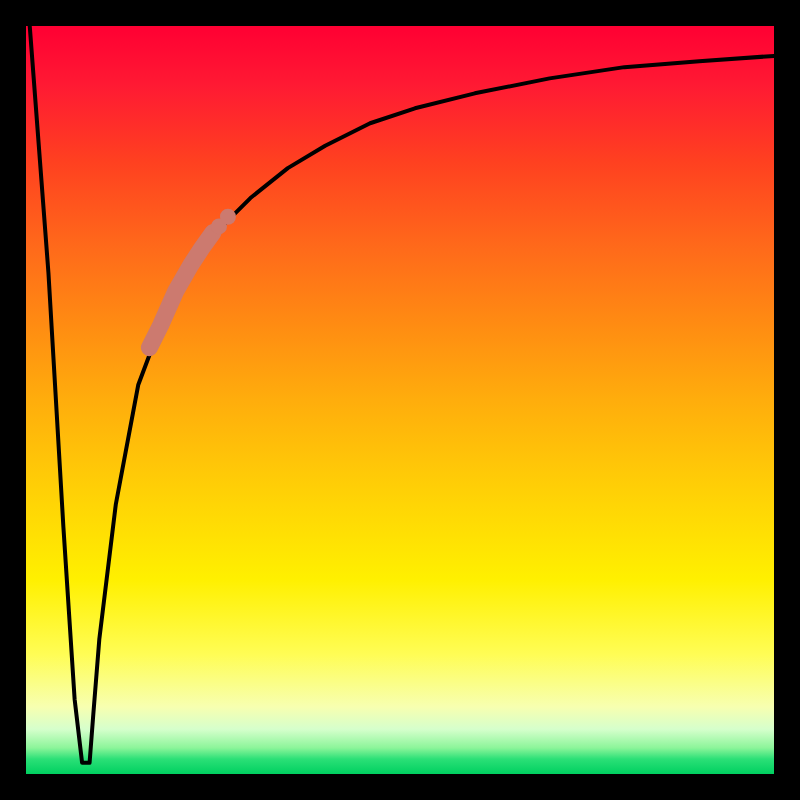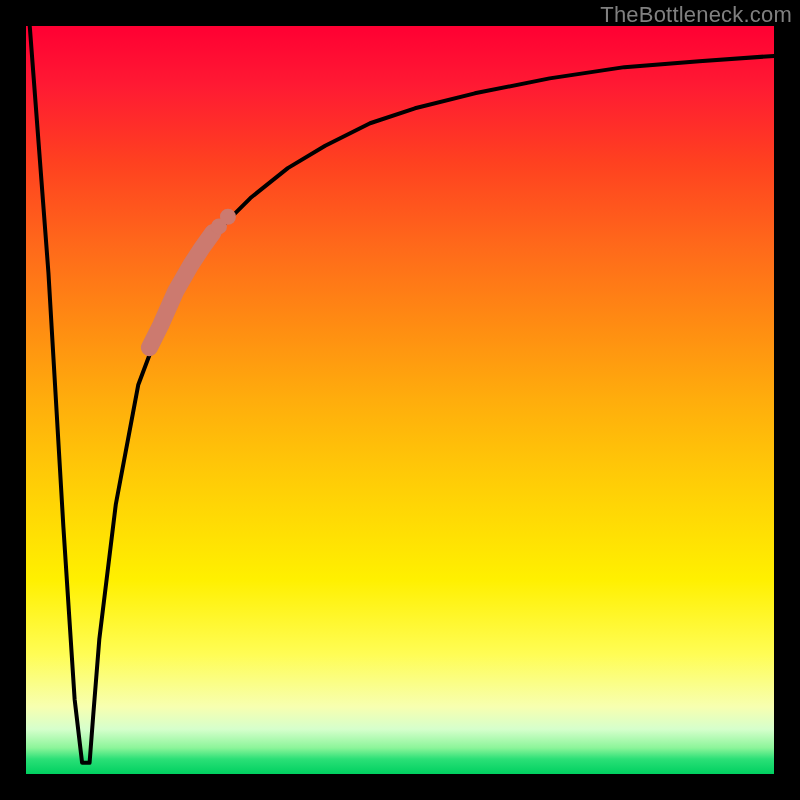--- a/index.html
+++ b/index.html
@@ -59,21 +59,20 @@
     top: 26px;
     width: 748px;
     height: 748px;
     z-index: 2;
   }
 </style>
 </head>
 <body>
 
 <div class="frame">
-  <div class="watermark">TheBottleneck.com</div>
 
   <div class="plot-bg"></div>
 
   <svg class="curve" viewBox="0 0 748 748" preserveAspectRatio="none">
     <path fill="none" stroke="#000000" stroke-width="4" stroke-linejoin="round" stroke-linecap="round" id="curve-path" d="M3.74 0.00 L22.44 246.84 L37.40 501.16 L48.62 673.20 L56.10 736.78 L63.58 736.78 L67.32 688.16 L73.30 613.36 L89.76 478.72 L112.20 359.04 L134.64 299.20 L164.56 239.36 L194.48 201.96 L224.40 172.04 L261.80 142.12 L299.20 119.68 L344.08 97.24 L388.96 82.28 L448.80 67.32 L523.60 52.36 L598.40 41.14 L673.20 35.16 L748.00 29.92"></path>
     <g id="highlight-g">
         <path d="M123.42 321.64 L134.64 299.20 L149.60 265.54 L164.56 239.36 L175.78 222.16 L187.00 206.45" fill="none" stroke="#cc7a6f" stroke-width="17" stroke-linecap="round" stroke-linejoin="round"></path>
         <circle cx="192.98" cy="200.46" r="8" fill="#cc7a6f"></circle>
         <circle cx="201.96" cy="190.74" r="8" fill="#cc7a6f"></circle>
       </g>

